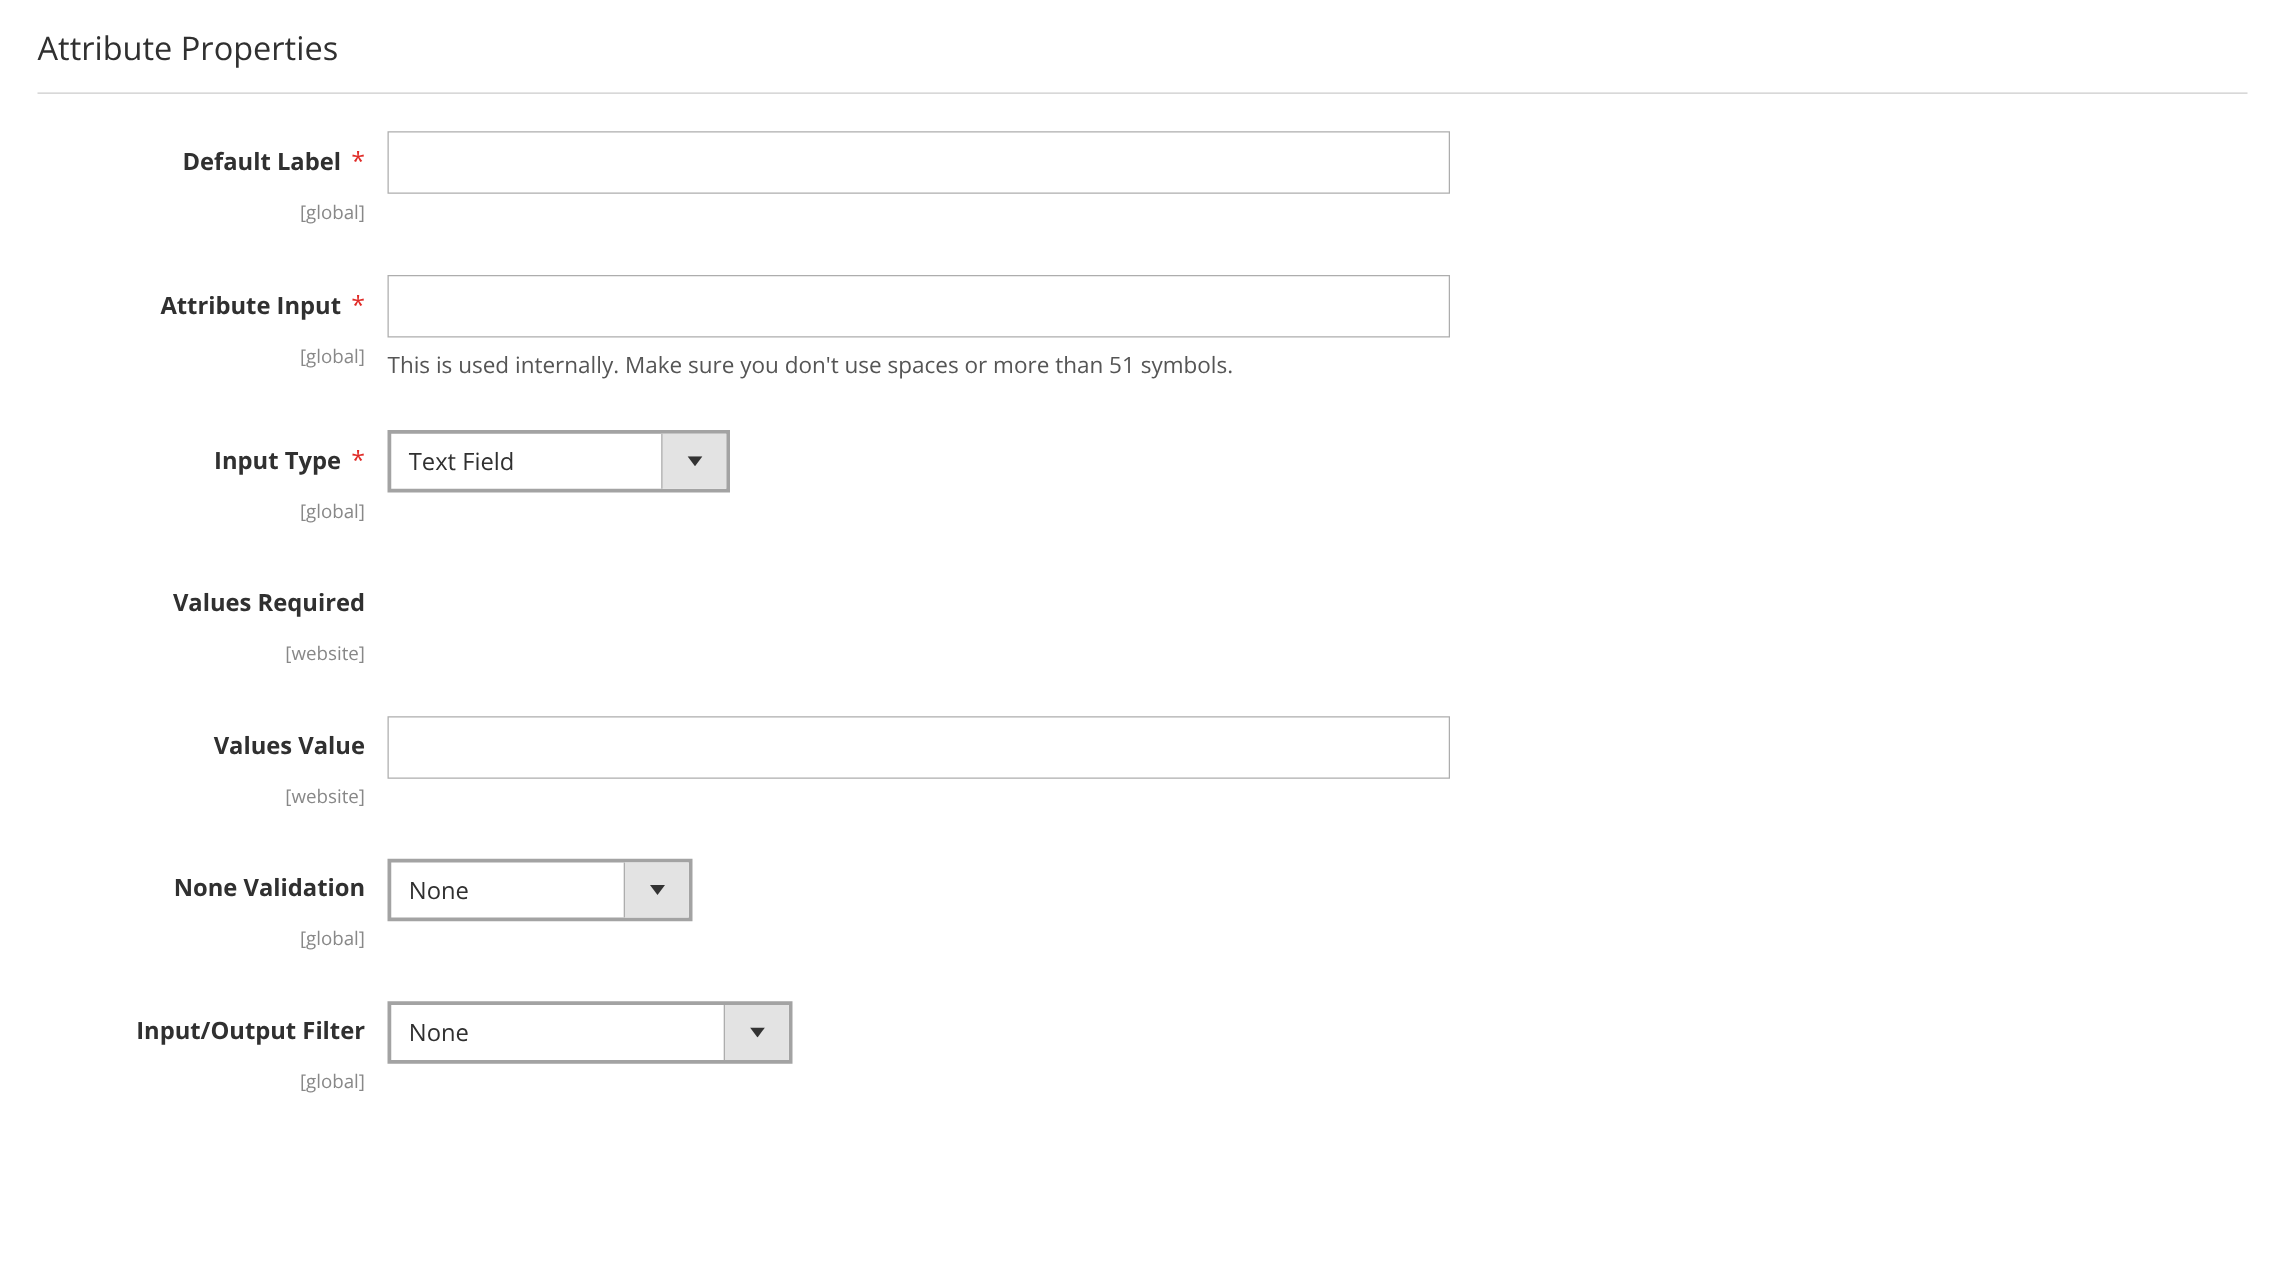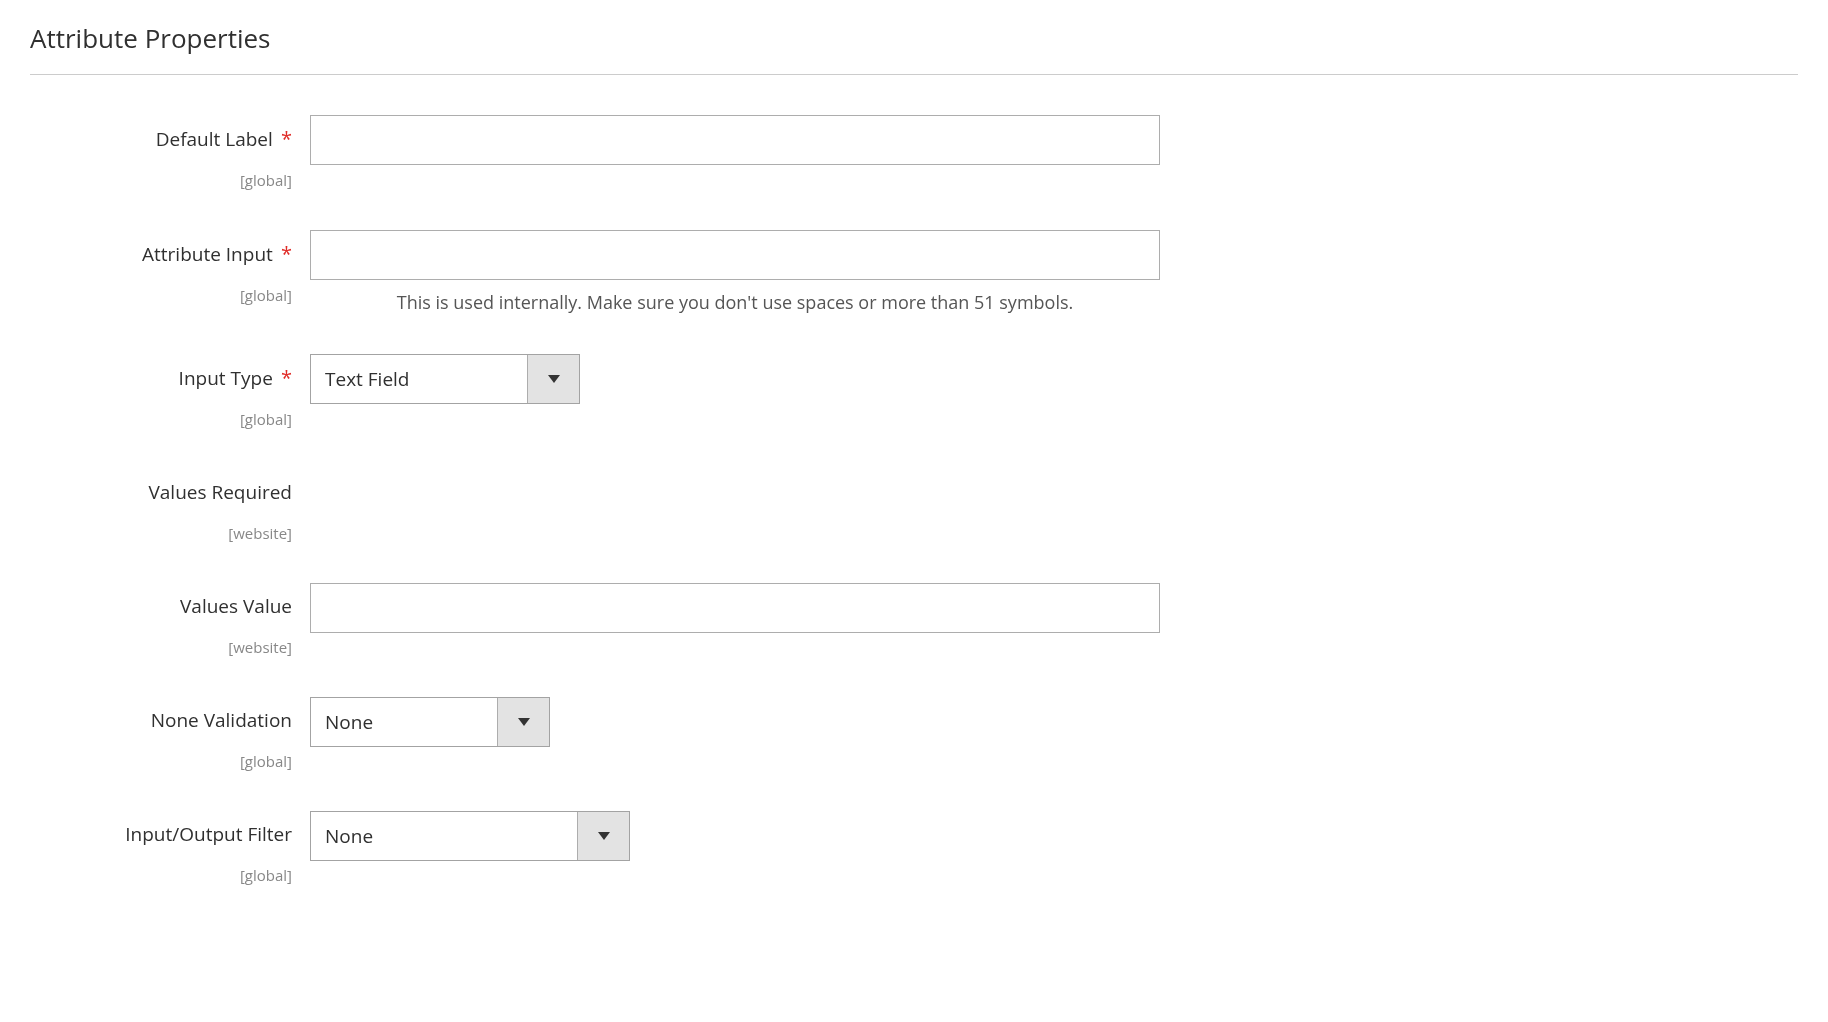--- a/index.html
+++ b/index.html
@@ -12,40 +12,40 @@
       background: #ffffff;
       padding: 20px 30px;
       color: #303030;
     }
     .section-title {
       font-size: 26px;
       font-weight: 400;
       color: #303030;
       padding-bottom: 18px;
       border-bottom: 1px solid #ccc;
-      margin-bottom: 40px;
+      margin-bottom: 30px;
     }
     .form-area {
       padding-left: 20px;
     }
     .field-row {
       display: flex;
       align-items: flex-start;
       margin-bottom: 40px;
     }
     .label-col {
       width: 260px;
       text-align: right;
       padding-right: 18px;
       padding-top: 10px;
       flex-shrink: 0;
     }
     .label-text {
       font-size: 19px;
-      font-weight: 400;
+      font-weight: 700;
       color: #303030;
       display: inline;
     }
     .required-mark {
       color: #e02b27;
       font-size: 20px;
       margin-left: 4px;
       font-weight: 400;
     }
     .scope-text {
@@ -65,25 +65,24 @@
       border: 1px solid #adadad;
       padding: 0 12px;
       font-size: 18px;
       color: #303030;
       background: #fff;
     }
     .hint-text {
       font-size: 18px;
       color: #555;
       margin-top: 10px;
-      text-align: center;
     }
     .select-wrap {
       display: inline-flex;
-      border: 1px solid #a3a3a3;
+      border: 3px solid #a3a3a3;
       height: 50px;
       background: #fff;
       gap: 36px;
     }
     .select-value {
       padding: 0 14px;
       display: flex;
       align-items: center;
       font-size: 19px;
       color: #303030;

